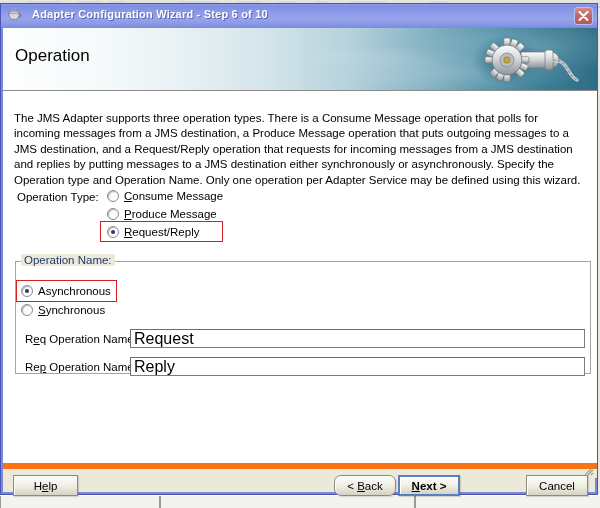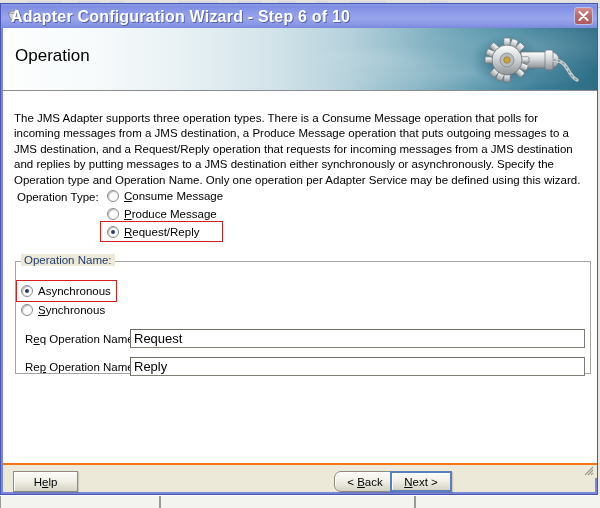--- a/index.html
+++ b/index.html
@@ -80,22 +80,22 @@
         #98a5ec 60%, #8b99e6 82%, #7b89de 100%);
     box-sizing: border-box;
   }
   .title-icon {
     position: absolute;
     left: 6px; top: 4px;
     width: 16px; height: 16px;
   }
   .title-text {
     position: absolute;
-    left: 10px; top: 4px;
-    font-size: 16px;
+    left: 31px; top: 4px;
+    font-size: 11px;
     font-weight: bold;
     color: #ffffff;
     letter-spacing: .2px;
     text-shadow: 1px 1px 0 rgba(40,50,130,.55);
     white-space: nowrap;
   }
   .close-btn {
     position: absolute;
     right: 4px; top: 3px;
     width: 19px; height: 18px;
@@ -233,35 +233,35 @@
   }
   .text-input {
     position: absolute;
     height: 19px;
     background: #ffffff;
     border: 1px solid #7f7f76;
     border-top-color: #6e6e66;
     border-left-color: #6e6e66;
     box-sizing: border-box;
     font-family: "Liberation Sans", sans-serif;
-    font-size: 13px;
+    font-size: 16px;
     color: #000;
     padding: 0 3px;
     line-height: 17px;
     outline: none;
   }
 
   
   .buttonbar {
     position: absolute;
     left: 2px; top: 459px;
     width: 594px;
     height: 15px;
     background: #ece9d8;
-    border-top: 2px solid #f97316;
+    border-top: 6px solid #f97316;
     box-sizing: border-box;
   }
   .btn {
     position: absolute;
     top: 6px;
     height: 21px;
     background: linear-gradient(180deg,#fbfbf8 0%, #f2f1e8 45%, #e0ded0 80%, #d4d2c4 100%);
     border: 1px solid #8b8b80;
     box-shadow: inset 1px 1px 0 #ffffff, 1px 1px 1px rgba(0,0,0,.13);
     box-sizing: border-box;
@@ -420,21 +420,22 @@
     <span class="field-label" style="left:22px; top:242px;"><span>R</span><span class="mn">e</span><span>q Operation Name</span></span>
     <input class="text-input" style="left: 127px; top: 238px; width: 455px;" value="Request">
 
     <span class="field-label" style="left:22px; top:270px;"><span>Re</span><span class="mn">p</span><span> Operation Name</span></span>
     <input class="text-input" style="left: 127px; top: 266px; width: 455px;" value="Reply">
   </div>
 
   <div class="buttonbar">
     <button class="btn" style="left:10px; width:65px;"><span class="mn" style="text-decoration:none">H</span><span class="mn">e</span>lp</button>
     <button class="btn" style="left:331px; width:62px;border-radius:7px;">&lt;&nbsp;<span class="mn">B</span>ack</button>
-    <button class="btn focused" style="left:387px; width:62px;"><span class="mn">N</span>ext&nbsp;&gt;</button>
+    <button class="btn focused" style="left:395px; width:62px;font-weight:bold;"><span class="mn">N</span>ext&nbsp;&gt;</button>
+    <button class="btn" style="left:523px; width:62px;">Cancel</button>
     <span class="resize-grip">
       <svg width="12" height="12" viewBox="0 0 12 12">
         <g stroke="#9b9b92" stroke-width="1.1">
           <path d="M11 3 L3 11"></path>
             <path d="M11 6 L6 11"></path>
             <path d="M11 9 L9 11"></path>
         </g>
       </svg>
     </span>
   </div>

